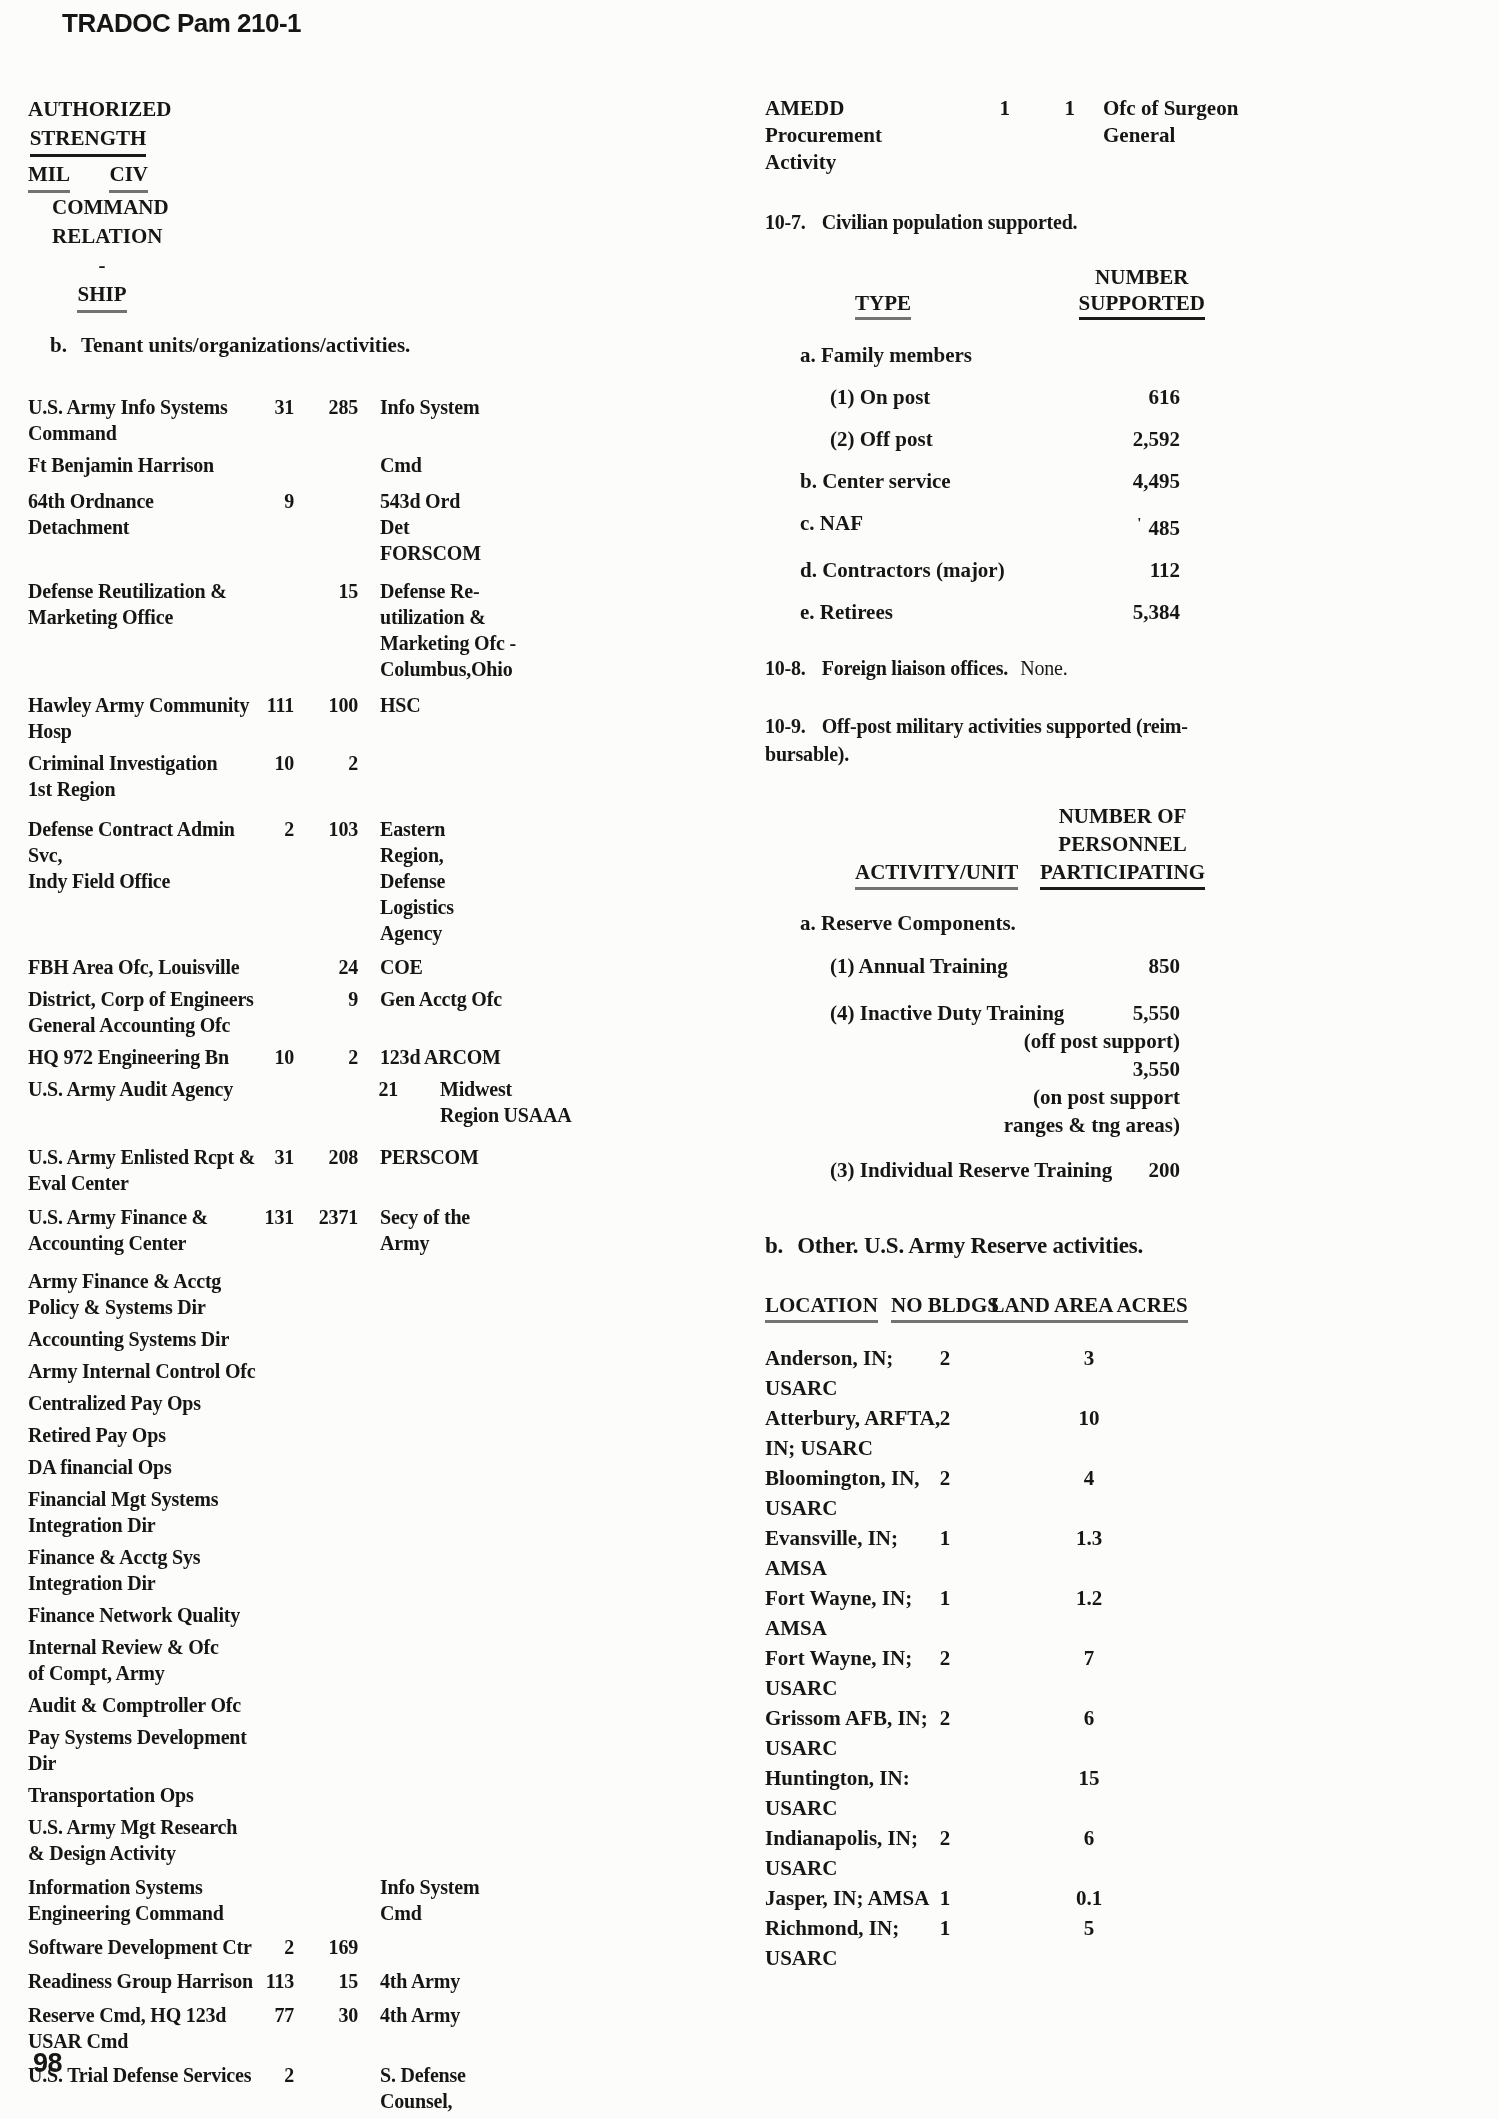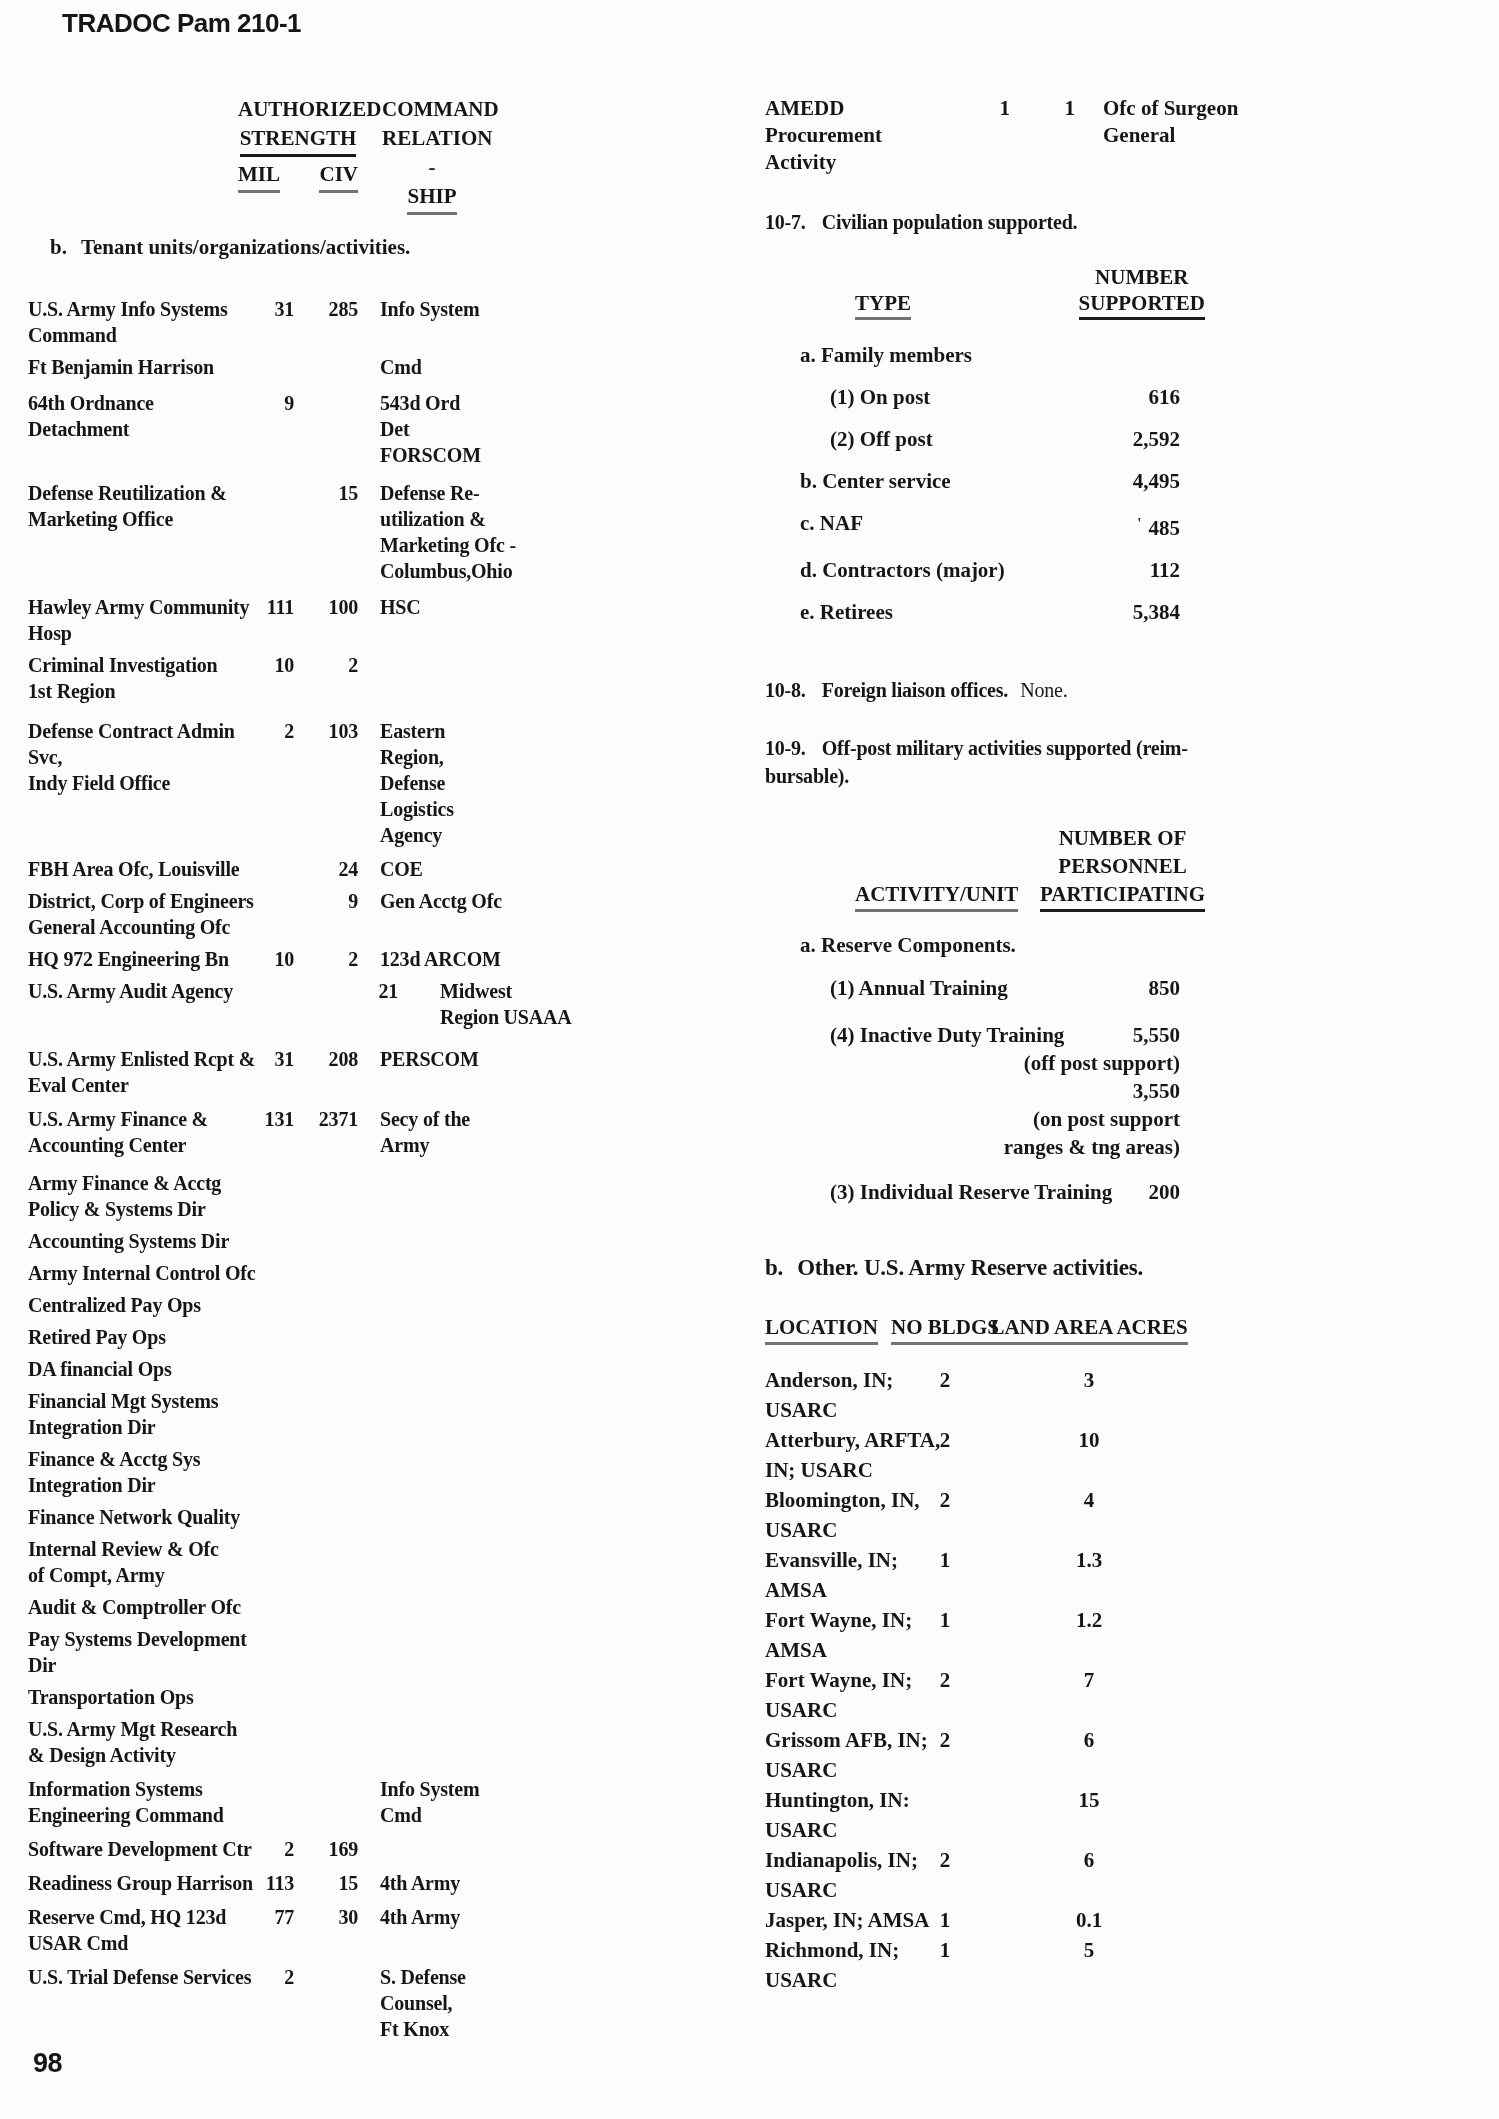--- a/index.html
+++ b/index.html
@@ -17,21 +17,21 @@
   .u{display:inline-block;border-bottom:3px solid #737373;padding-bottom:1px;white-space:nowrap;}
 
   .doc-header{
     position:absolute;left:30px;top:8px;
     font-family:"Liberation Sans",sans-serif;
     font-size:26px;letter-spacing:-0.5px;font-weight:700;margin-left:32px;
   }
 
   
   .col-left{position:absolute;left:28px;top:95px;width:525px;}
-  .lt-head{display:flex;font-size:21px;line-height:29px;}
+  .lt-head{display:flex;font-size:21px;line-height:29px;flex-direction:column;}
   .lt-head .spacer{width:210px;flex:none;}
   .auth{width:120px;flex:none;text-align:center;}
   .auth .strength{border-bottom:3px solid #1a1a1a;padding-bottom:1px;display:inline-block;}
   .milciv{display:flex;justify-content:space-between;margin-top:3px;}
   .cmdrel{width:100px;flex:none;margin-left:24px;text-align:center;}
   .sec-b{margin-top:20px;padding-left:22px;font-size:21px;}
   .sec-b .lbl{margin-right:14px;}
   .trows{margin-top:36px;font-size:20px;line-height:26px;letter-spacing:-0.2px;}
   .trow{display:grid;grid-template-columns:230px 36px 64px 185px;margin-bottom:6px;}
   .t-mil,.t-civ{text-align:right;}
@@ -383,21 +383,21 @@
       <div class="civ-val">4,495</div>
     </div>
     <div class="civ-row">
       <div class="ind1">c.  NAF</div>
       <div class="civ-val"><span class="artifact">'</span><span>485</span></div>
     </div>
     <div class="civ-row">
       <div class="ind1">d.  Contractors (major)</div>
       <div class="civ-val">112</div>
     </div>
-    <div class="civ-row" style="margin-bottom:50px;">
+    <div class="civ-row" style="margin-bottom:28px;">
       <div class="ind1">e.  Retirees</div>
       <div class="civ-val">5,384</div>
     </div>
 
     <div class="sec-head h108">
       <span class="num">10-8.</span><span>Foreign liaison offices.</span><span class="tail">None.</span>
     </div>
 
     <div class="sec-head h109">
       <span class="num">10-9.</span><span>Off-post military activities supported (reim-</span><br>

